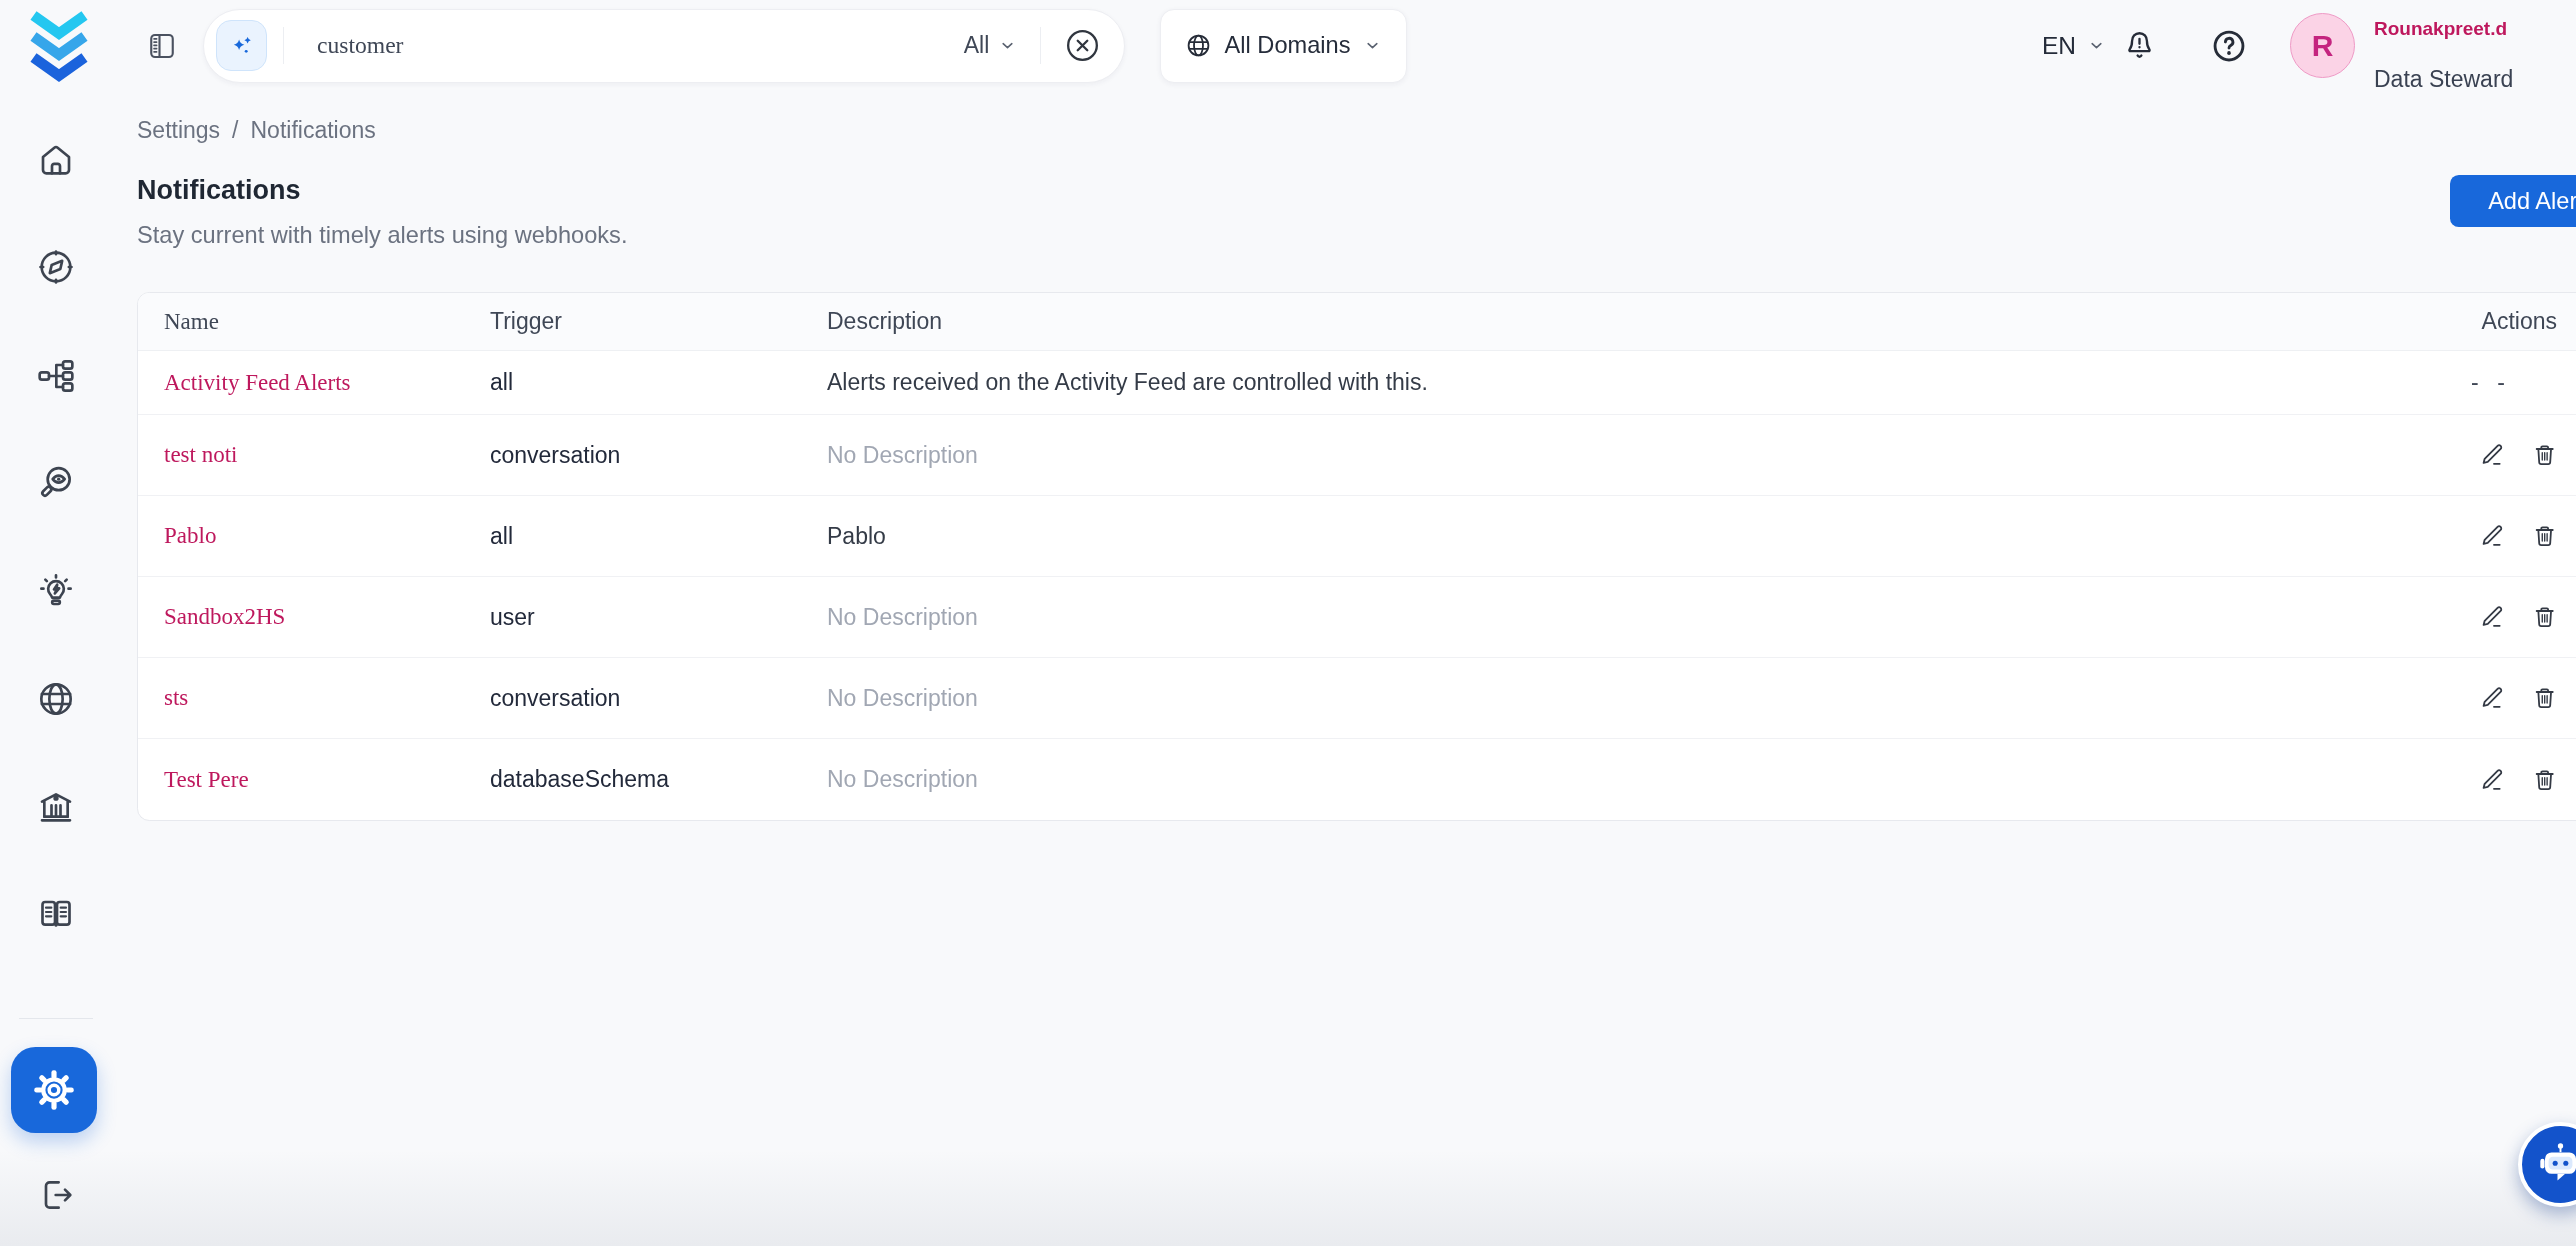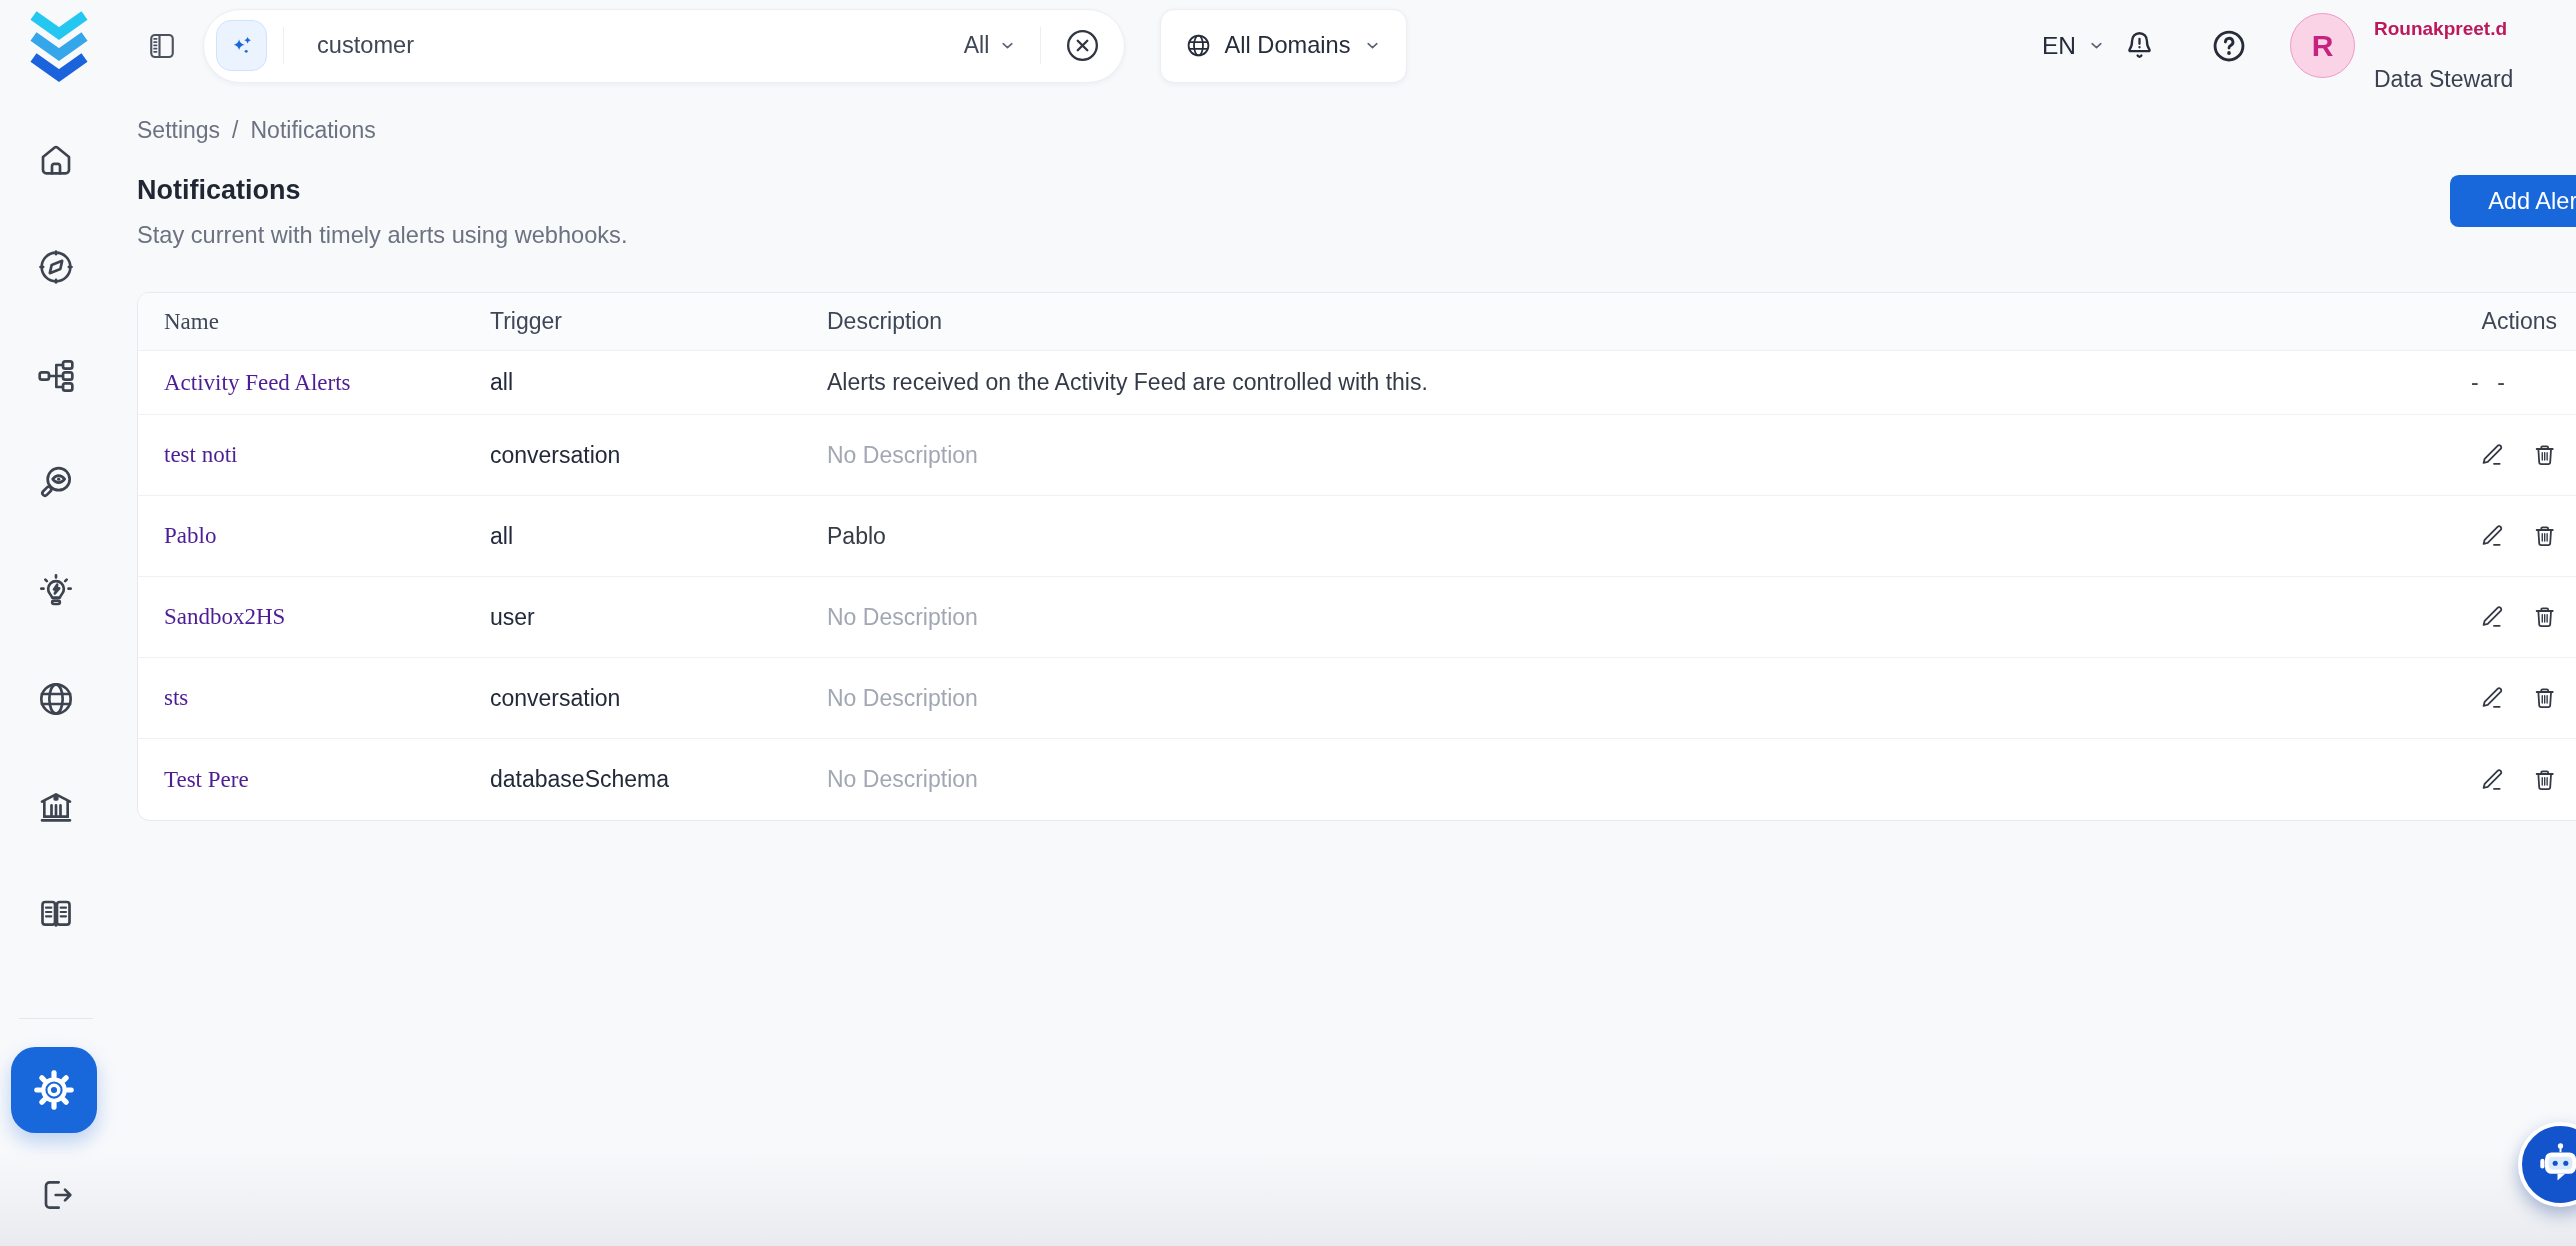--- a/index.html
+++ b/index.html
@@ -45,21 +45,21 @@
   }
   .ai-chip {
     width:51px; height:51px; border-radius:15px; flex:0 0 auto;
     background:#eaf3fe; border:0.9px solid #cfe4fb;
     display:flex; align-items:center; justify-content:center; cursor:pointer;
   }
   .ai-chip svg { width:28px; height:28px; fill:#1868db; }
   .search-vdiv { width:0.9px; height:37px; background:#eceef2; margin-left:15.8px; }
   .search-input {
     flex:1 1 auto; border:none; outline:none; background:transparent;
-    font-family:Liberation Sans, sans-serif; font-size:23.6px; color:#3f4756; margin-left:33px; min-width:0;
+    font-family:Liberation Serif, serif; font-size:23.6px; color:#3f4756; margin-left:33px; min-width:0;
   }
   .search-scope { display:flex; align-items:center; gap:8.8px; cursor:pointer; flex:0 0 auto; }
   .search-scope .lbl { font-size:23px; color:#3f4756; }
   .chev { width:19px; height:19px; stroke:#5a6270; fill:none; stroke-width:2; stroke-linecap:round; stroke-linejoin:round; }
   .search-vdiv2 { width:0.9px; height:37px; background:#eceef2; margin:0 23px; }
   .clear-btn { width:37px; height:37px; flex:0 0 auto; cursor:pointer; }
   .clear-btn svg { width:37px; height:37px; stroke:#30363f; fill:none; stroke-width:1.5; stroke-linecap:round; }
 
   .domains-btn {
     position:absolute; left:1160px; top:8.8px; width:247px; height:74px;
@@ -108,21 +108,21 @@
   .tbody-row { border-bottom:0.9px solid #f0f1f4; }
   .tbody-row:last-child { border-bottom:none; }
   .row-short { height:64px; }
   .row-tall { height:81px; }
   .cell { padding-left:26px; }
   .c-name { width:326px; flex:0 0 auto;font-family:Liberation Serif, serif; }
   .c-trigger { width:337px; flex:0 0 auto; }
   .c-desc { flex:1 1 auto; min-width:0; }
   .c-actions { width:263px; flex:0 0 auto; padding-left:0; padding-right:35px;
                display:flex; justify-content:flex-end; align-items:center; gap:26px; }
-  .name-link { font-size:23px; color:#4c1d95; cursor:pointer; text-decoration:none; }
+  .name-link { font-size:23px; color:#be185d; cursor:pointer; text-decoration:none; }
   .trigger-txt { font-size:23px; color:#22293a; }
   .desc-txt { font-size:23px; color:#343b47; }
   .desc-txt.muted { color:#a1a7b3; }
   .dashes { font-size:23px; color:#3f4756; letter-spacing:6.1px; margin-right:46px; }
   .act-icon { width:25.4px; height:25.4px; cursor:pointer; }
   .act-icon svg { width:25.4px; height:25.4px; stroke:#343a45; fill:none; stroke-width:1.7; stroke-linecap:round; stroke-linejoin:round; }
 
   
   .bot-fab {
     position:absolute; left:2518px; top:1122px; width:85px; height:85px; z-index:8;

